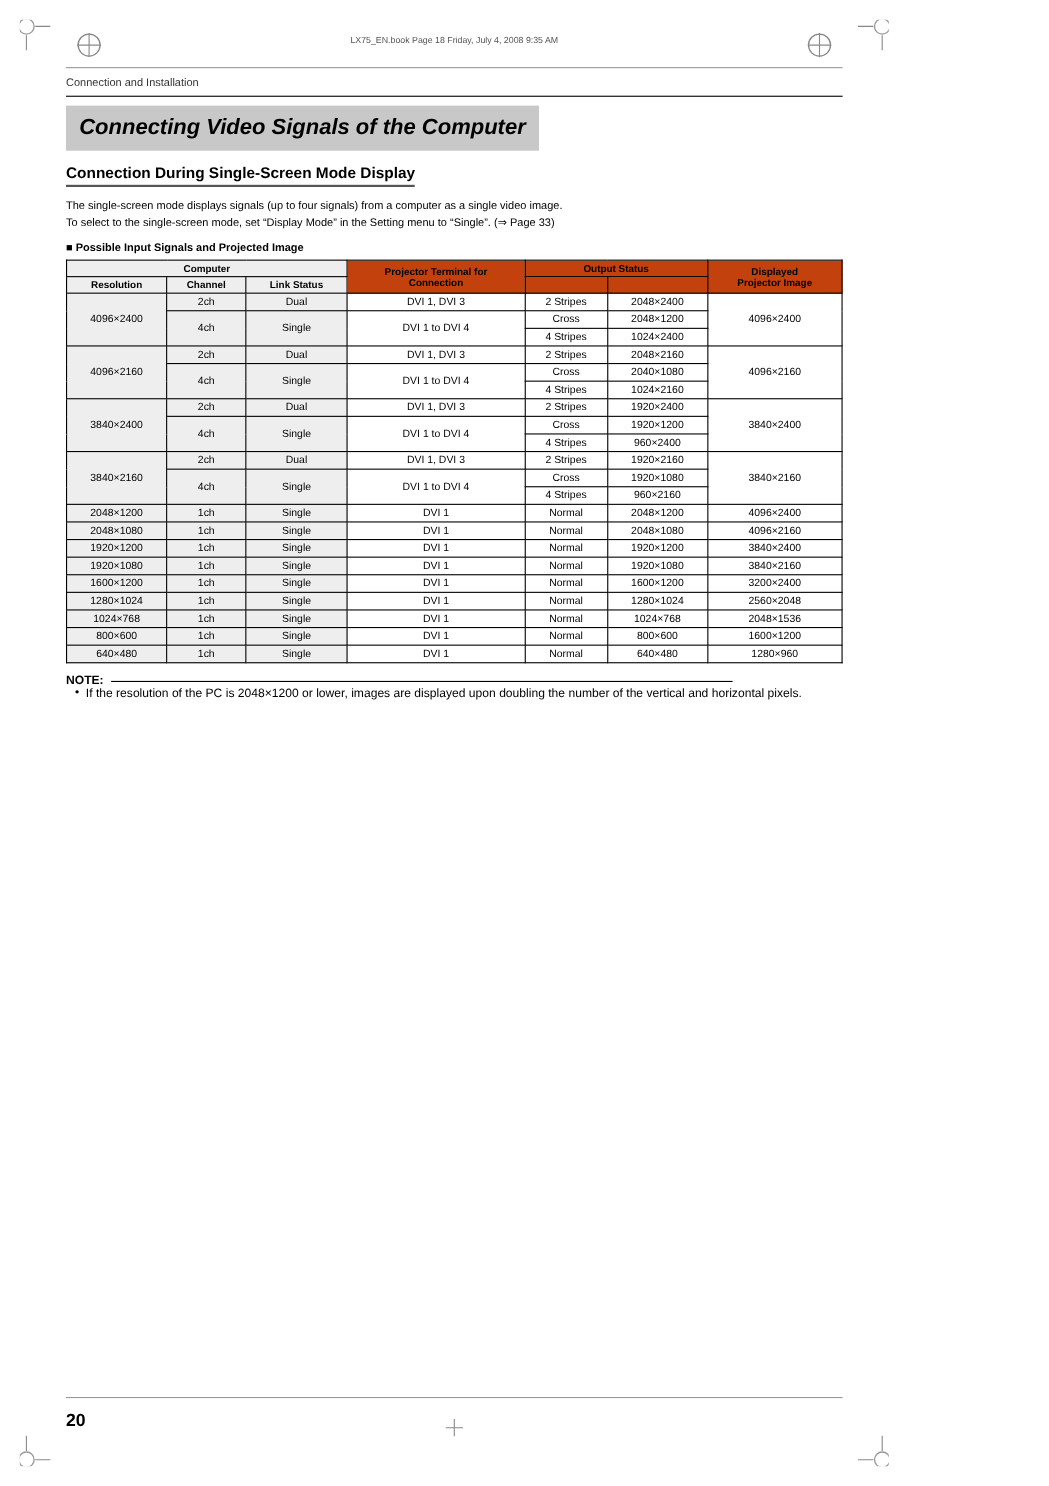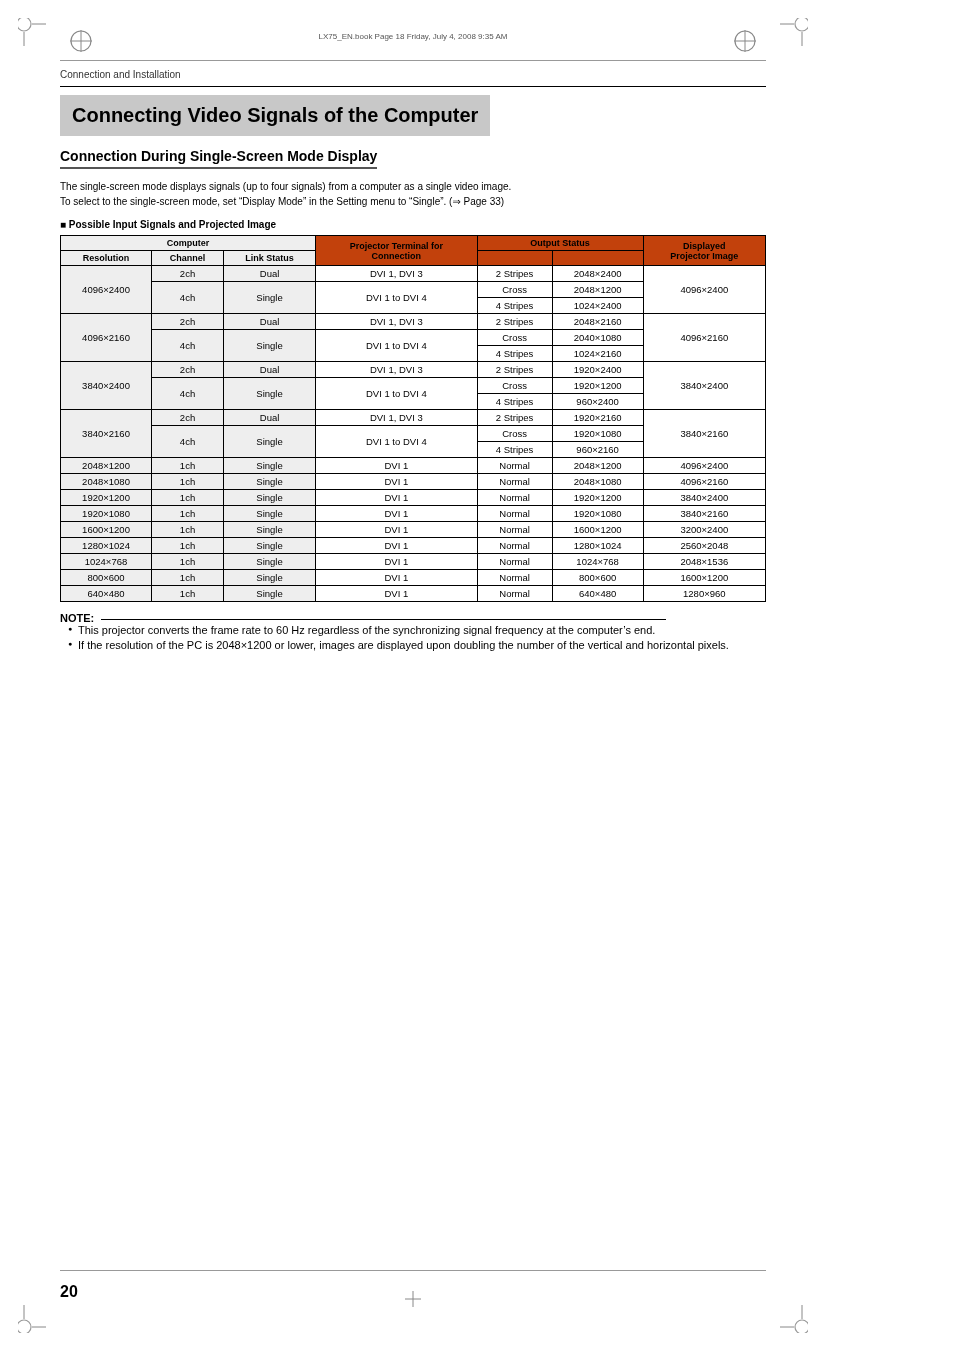--- a/index.html
+++ b/index.html
@@ -65,20 +65,21 @@
       border-top: 1.5px solid #000;
       margin: 4px 0 8px 0;
     }
 
     
     .title-block {
       background: #c8c8c8;
       display: inline-block;
       padding: 8px 12px;
       margin-bottom: 12px;
+      font-style: italic;
     }
 
     .title-block h1 {
       font-size: 20px;
       font-weight: bold;
       line-height: 1.25;
     }
 
     
     .subsection-heading {
@@ -423,21 +424,20 @@
     </tbody>
   </table>
 
   
   <div class="note-section">
     <div>
       <span class="note-title">NOTE:</span>
       <span style="display:inline-block; width:80%; border-top: 1px solid #000; vertical-align: middle; margin-left: 4px;"></span>
     </div>
     <ul class="note-list">
-      <li>This projector converts the frame rate to 60 Hz regardless of the synchronizing signal frequency at the computer’s end.</li>
       <li>If the resolution of the PC is 2048×1200 or lower, images are displayed upon doubling the number of the vertical and horizontal pixels.</li>
     </ul>
   </div>
 
   
   <div style="position: absolute; bottom: 80px; left: 60px; right: 60px; border-top: 1px solid #999;"></div>
 
   
   <div style="position: absolute; bottom: 50px; left: 60px;">
     <span style="font-size: 16px; font-weight: bold;">20</span>

